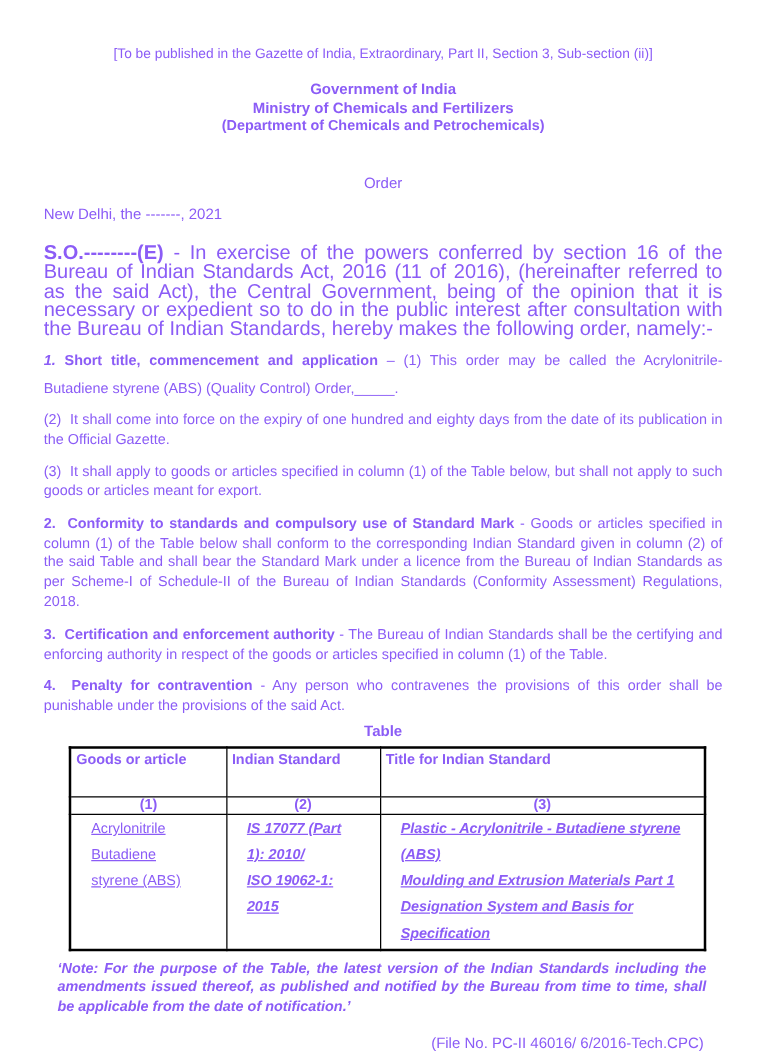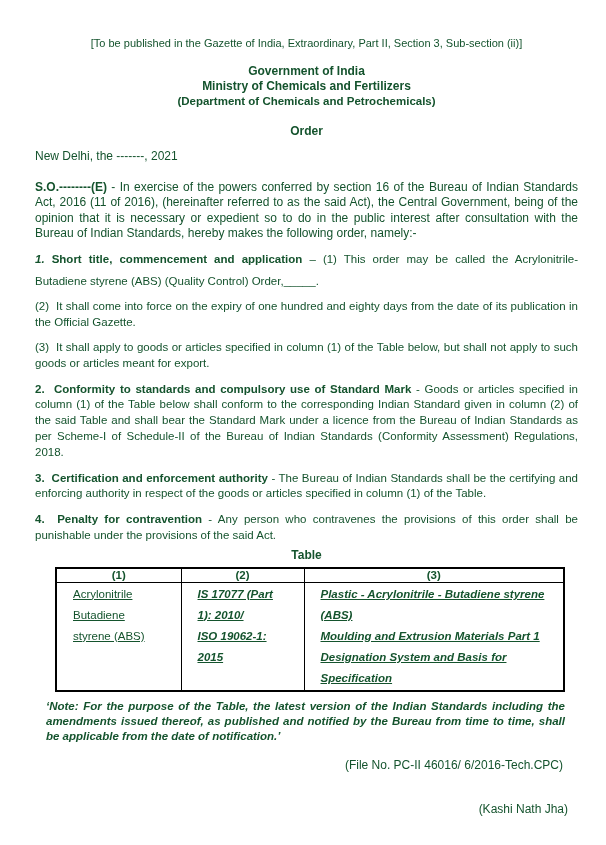--- a/index.html
+++ b/index.html
@@ -1,35 +1,35 @@
 <!DOCTYPE html>
 <html><head>
 <meta charset="utf-8">
 <style>
   html,body{margin:0;padding:0;background:#ffffff;}
   .page{
     position:relative;
     width:606px;height:845px;
     background:#ffffff;
-    color:#14532d;
+    color:#8b5cf6;
     font-family:"Liberation Sans",sans-serif;
     overflow:hidden;
   }
   .content{position:absolute;left:35px;top:0;width:543px;}
 
   .pub-line{margin-top:36px;text-align:center;font-size:11px;line-height:14px;}
 
   .org-block{margin-top:14px;text-align:center;font-weight:bold;font-size:12px;line-height:15px;}
   .org-block .dept{font-size:11.5px;}
 
-  .order-heading{margin-top:15px;text-align:center;font-weight:bold;font-size:12px;line-height:14px;}
+  .order-heading{margin-top:30px;text-align:center;font-weight:normal;font-size:12px;line-height:14px;}
 
   .dateline{margin-top:11px;text-align:left;padding-right:21px;font-size:12px;line-height:15px;}
 
-  .preamble{margin-top:16px;text-align:justify;font-size:12px;line-height:15.3px;}
+  .preamble{margin-top:16px;text-align:justify;font-size:16px;line-height:15.3px;}
 
   .clause1{margin-top:7px;text-align:justify;font-size:11.5px;line-height:22px;}
   .subclause{margin-top:7px;text-align:justify;font-size:11.5px;line-height:15.6px;}
   .subclause.gap{margin-top:10px;}
   .clause{margin-top:10px;text-align:justify;font-size:11.5px;line-height:15.8px;}
 
   .bold{font-weight:bold;}
   .bold-italic{font-weight:bold;font-style:italic;}
 
   .tbl-caption{margin-top:4px;text-align:center;font-weight:bold;font-size:12px;line-height:15px;}
@@ -110,20 +110,25 @@
 
     <div class="tbl-caption">Table</div>
 
     <table class="goods-table">
       <colgroup>
         <col style="width:125px">
         <col style="width:123px">
         <col style="width:260px">
       </colgroup>
       <tbody>
+          <tr>
+        <th>Goods or article</th>
+        <th>Indian Standard</th>
+        <th>Title for Indian Standard</th>
+      </tr>
       <tr class="num-row">
         <td>(1)</td>
         <td>(2)</td>
         <td>(3)</td>
       </tr>
       <tr class="data-row">
         <td class="cell-goods">Acrylonitrile Butadiene styrene (ABS)</td>
         <td class="cell-standard">
           <div>IS 17077 (Part 1): 2010/</div>
           <div>ISO 19062-1: 2015</div>

